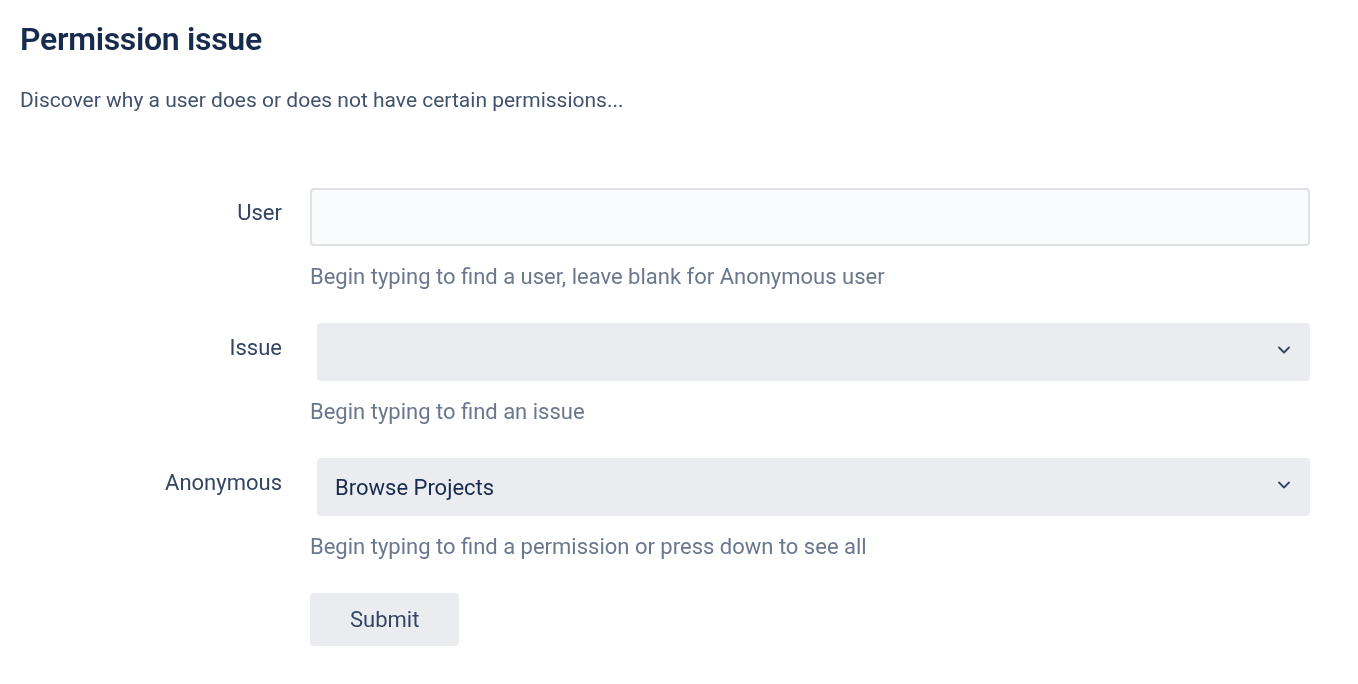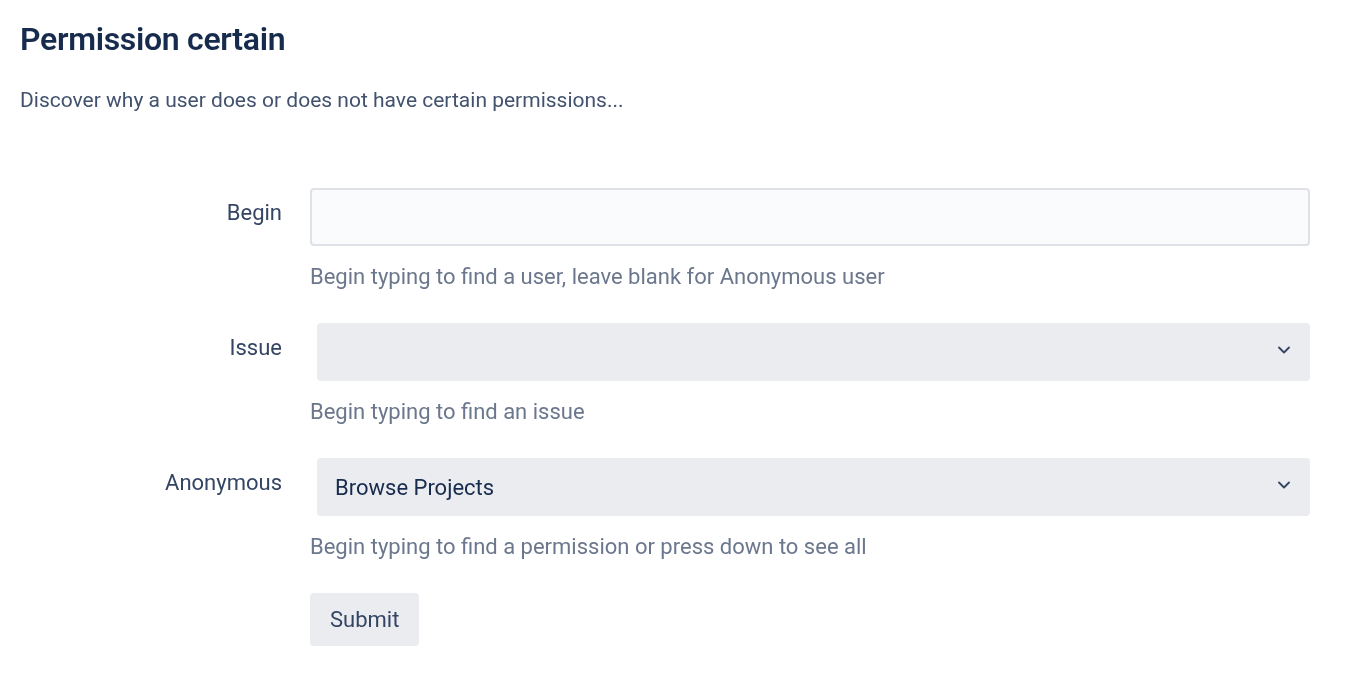--- a/index.html
+++ b/index.html
@@ -89,36 +89,36 @@
       display: flex;
       margin-top: 18px;
     }
     .submit-spacer {
       width: 290px;
     }
     .submit-button {
       background: #EBECF0;
       border: none;
       border-radius: 4px;
-      padding: 14px 20px;
+      padding: 14px 40px;
       font-size: 22px;
       color: #344563;
       cursor: pointer;
       font-family: inherit;
     }
   </style>
 </head>
 <body>
 
-<h1 class="page-title">Permission certain</h1>
+<h1 class="page-title">Permission issue</h1>
 
 <p class="page-description">Discover why a user does or does not have certain permissions...</p>
 
 <div class="form-row">
-  <div class="form-label">Begin</div>
+  <div class="form-label">User</div>
   <div class="form-field">
     <input type="text" class="text-input" value="" style="">
     <div class="help-text">Begin typing to find a user, leave blank for Anonymous user</div>
   </div>
 </div>
 
 <div class="form-row">
   <div class="form-label">Issue</div>
   <div class="form-field">
     <div class="select-wrapper">

